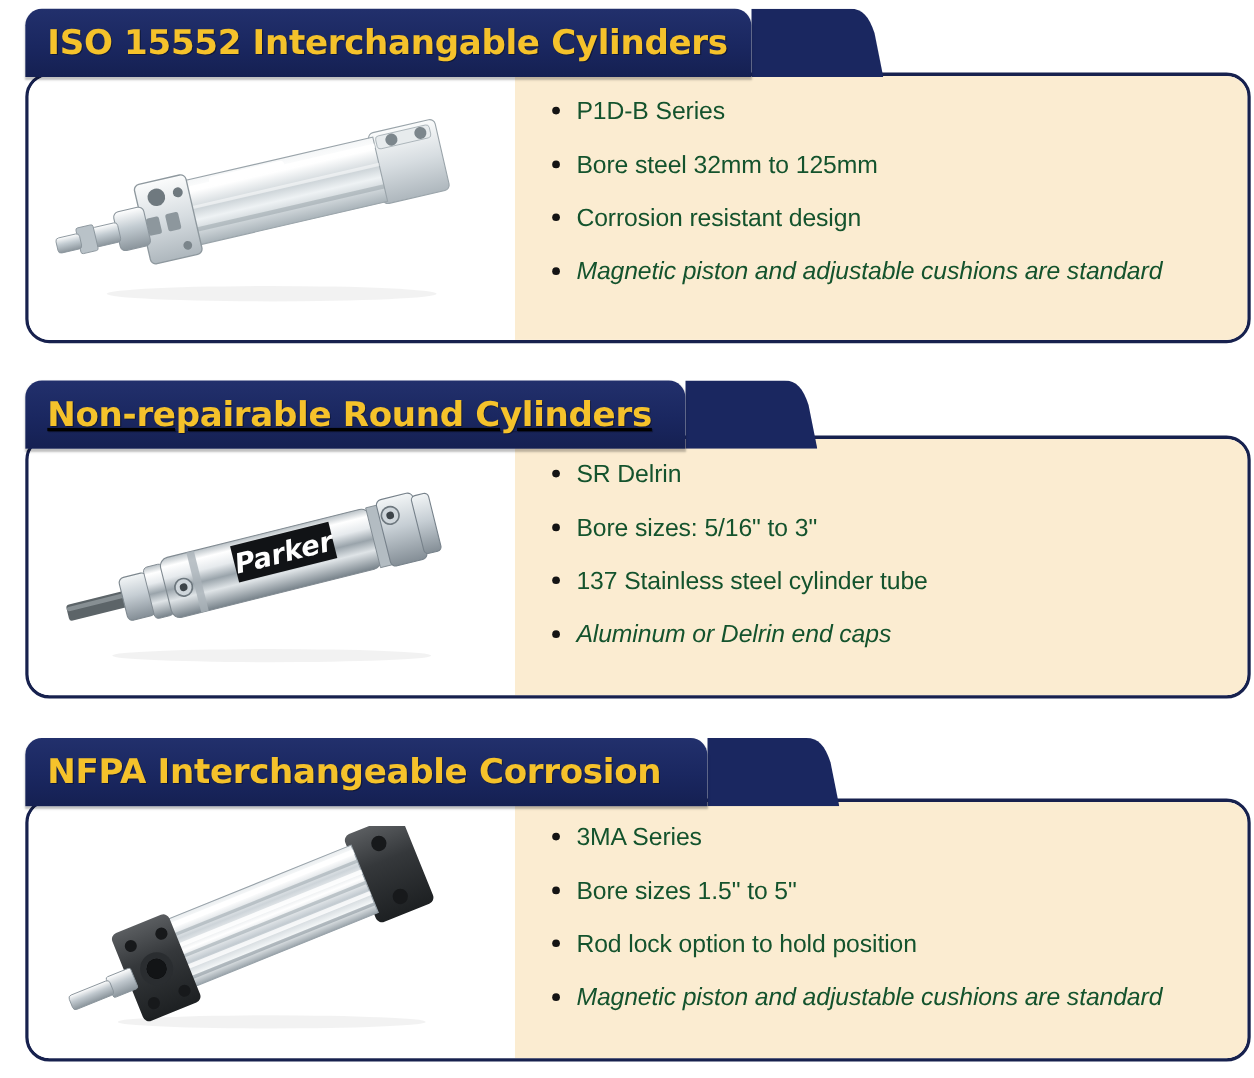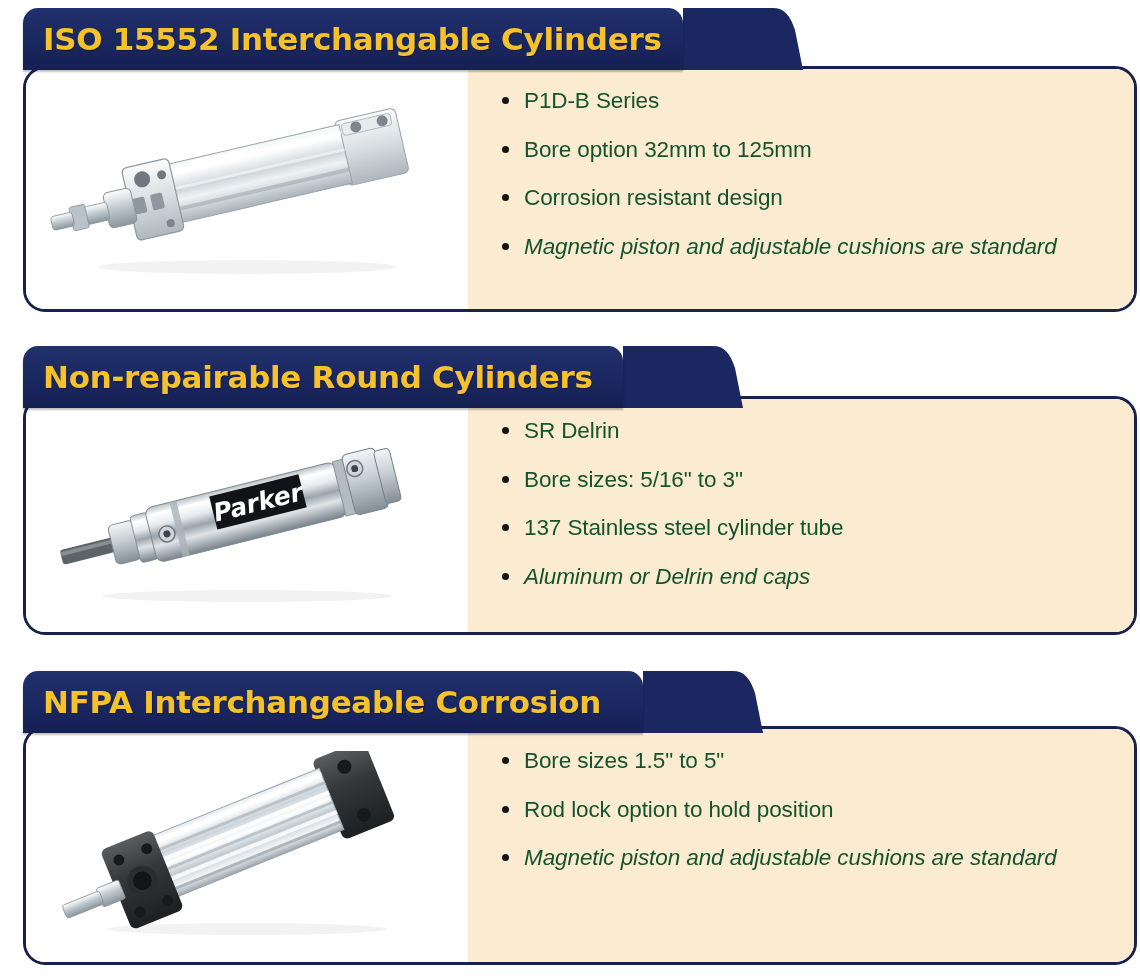--- a/index.html
+++ b/index.html
@@ -180,31 +180,31 @@
             <rect x="36" y="71" width="24" height="18" rx="3" fill="url(#rod1)" stroke="#8b959c" stroke-width=".8"></rect>
             <rect x="22" y="68" width="16" height="24" rx="2" fill="#b9c2c8" stroke="#8b959c" stroke-width=".8"></rect>
             <rect x="2" y="73" width="22" height="14" rx="3" fill="url(#rod1)" stroke="#8b959c" stroke-width=".8"></rect>
           </g>
           <ellipse cx="200" cy="168" rx="150" ry="7" fill="#000" opacity=".05"></ellipse>
         </svg>
       </div>
       <div class="card-body">
         <ul class="bullets">
           <li>P1D-B Series</li>
-          <li>Bore option 32mm to 125mm</li>
+          <li>Bore steel 32mm to 125mm</li>
           <li>Corrosion resistant design</li>
           <li>Magnetic piston and adjustable cushions are standard</li>
         </ul>
       </div>
     </div>
   </div>
 
   <div class="section" id="section-1">
 
-    <div class="banner" id="banner-1" style="width:600px;">
+    <div class="banner" id="banner-1" style="width:600px;text-decoration:underline;">
       <span class="banner-title">Non-repairable Round Cylinders</span>
     </div>
     <div class="banner-tail" style="left:613px;">
       <svg width="120" height="62" viewBox="0 0 120 62">
         <path d="M0,0 L90,0 C101,0 107,7 112,22 L120,62 L0,62 Z" fill="#1a2760"></path>
       </svg>
     </div>
 
     <div class="card" id="card-1">
       <div class="card-media">
@@ -322,20 +322,21 @@
             <circle cx="90" cy="88" r="9" fill="#121416"></circle>
 
             <rect x="44" y="78" width="24" height="20" rx="2" fill="url(#rod3)" stroke="#8a949b" stroke-width=".8"></rect>
             <rect x="6" y="81" width="40" height="14" rx="3" fill="url(#rod3)" stroke="#8a949b" stroke-width=".8"></rect>
           </g>
           <ellipse cx="200" cy="178" rx="140" ry="6" fill="#000" opacity=".05"></ellipse>
         </svg>
       </div>
       <div class="card-body">
         <ul class="bullets">
+          <li>3MA Series</li>
           <li>Bore sizes 1.5" to 5"</li>
           <li>Rod lock option to hold position</li>
           <li>Magnetic piston and adjustable cushions are standard</li>
         </ul>
       </div>
     </div>
   </div>
 
 </div>
 

